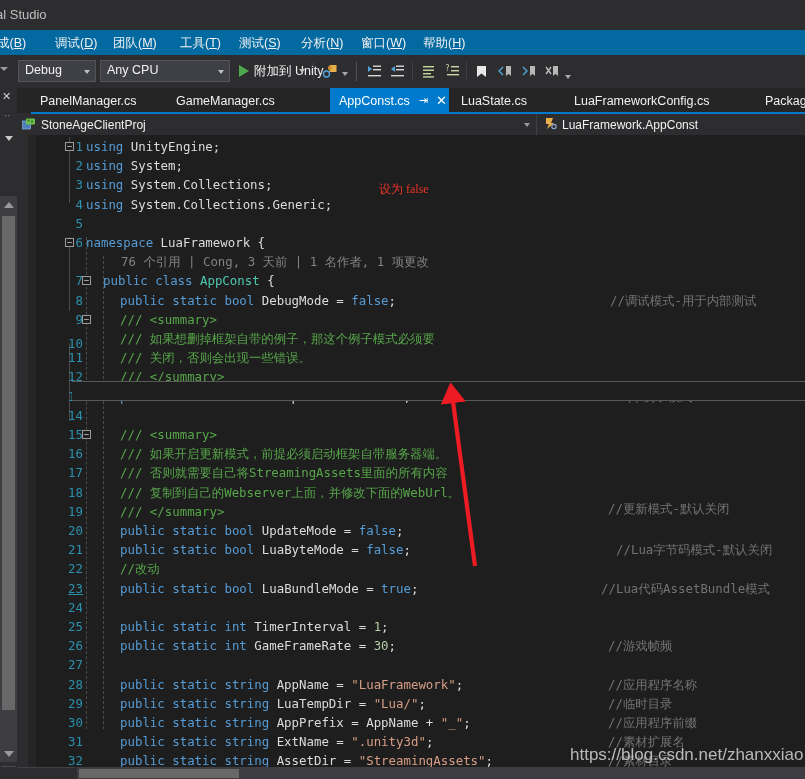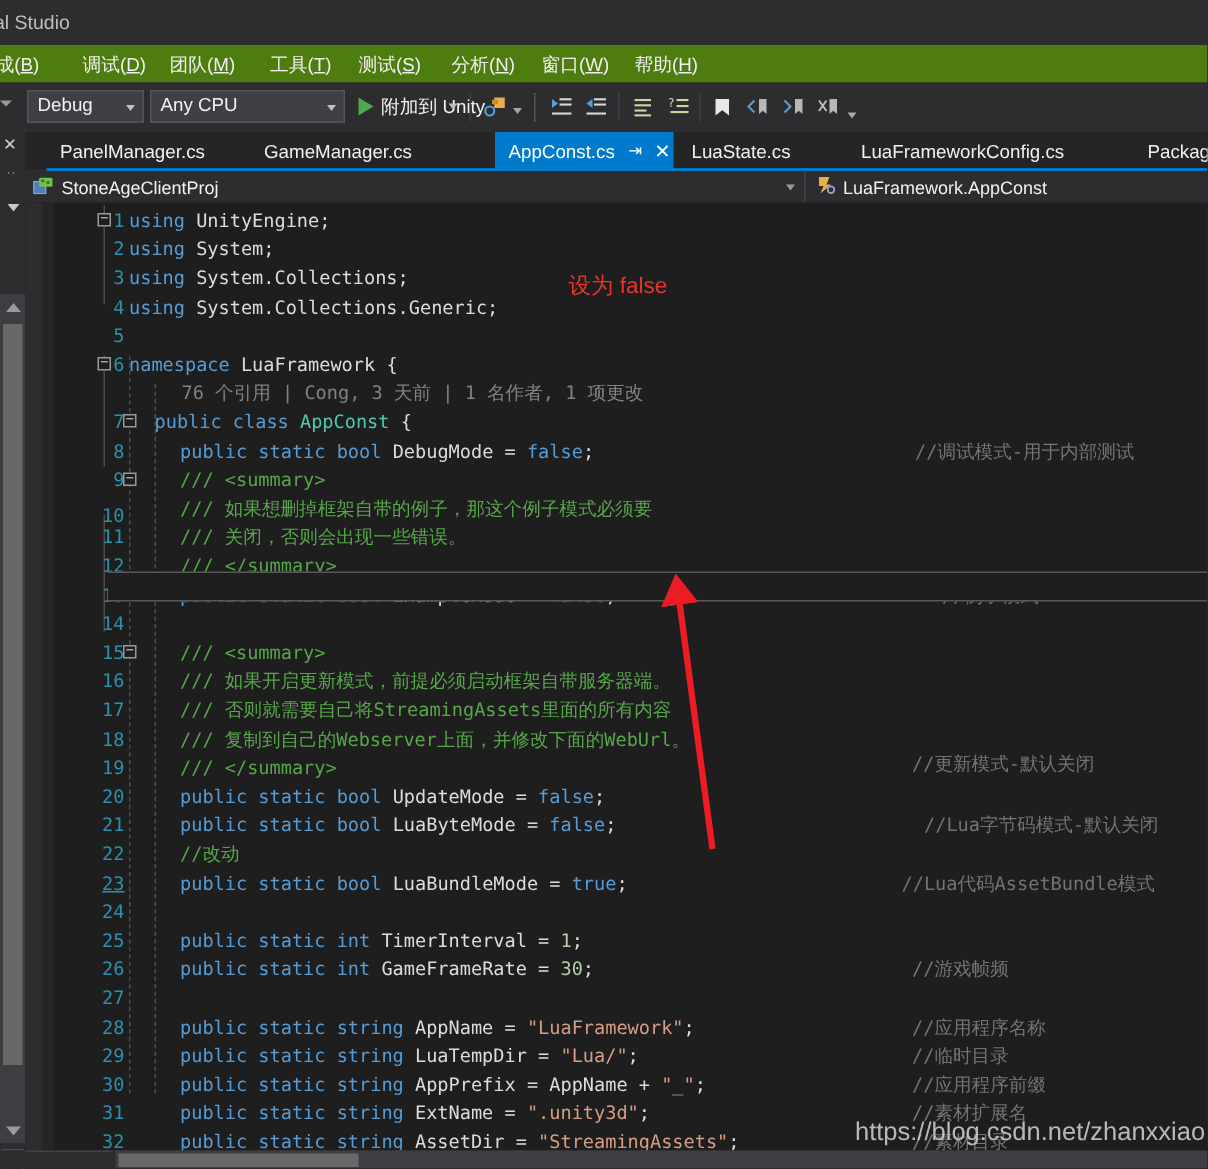--- a/index.html
+++ b/index.html
@@ -23,21 +23,21 @@
     background: #2D2D30;
   }
   .titlebar-text {
     position: absolute; left: -4px; top: 7px;
     font-size: 13px; color: #BFBFBF; white-space: nowrap;
   }
 
   
   .menubar {
     position: absolute; left: 0; top: 30px; width: 805px; height: 25px;
-    background: #4d7c0f;
+    background: #0369a1;
   }
   .menu-item {
     position: absolute; top: 4px;
     font-size: 12.5px; color: #F1F1F1; white-space: nowrap;
     padding: 1px 3px;
     cursor: default;
   }
   .menu-item u { text-decoration: underline; }
 
   
@@ -261,22 +261,22 @@
   
   .curline {
     position: absolute; left: 72px; top: 381px; width: 733px; height: 20px;
     border-top: 1px solid #585858; border-bottom: 1px solid #585858;
     background: #1E1E1E;
   }
 
   
   .ann-text {
     position: absolute; left: 379px; top: 181px;
-    font-size: 15px; color: #E8342A; white-space: nowrap;
-    font-family: Liberation Sans, sans-serif;
+    font-size: 12px; color: #E8342A; white-space: nowrap;
+    font-family: Liberation Serif, serif;
   }
   .ann-arrow { position: absolute; left: 425px; top: 380px; }
 
   
   .watermark {
     position: absolute; left: 570px; top: 745px;
     font-size: 17px; color: #DADADA; opacity: 0.82;
     white-space: nowrap; font-family: "Liberation Sans", sans-serif;
   }
 

